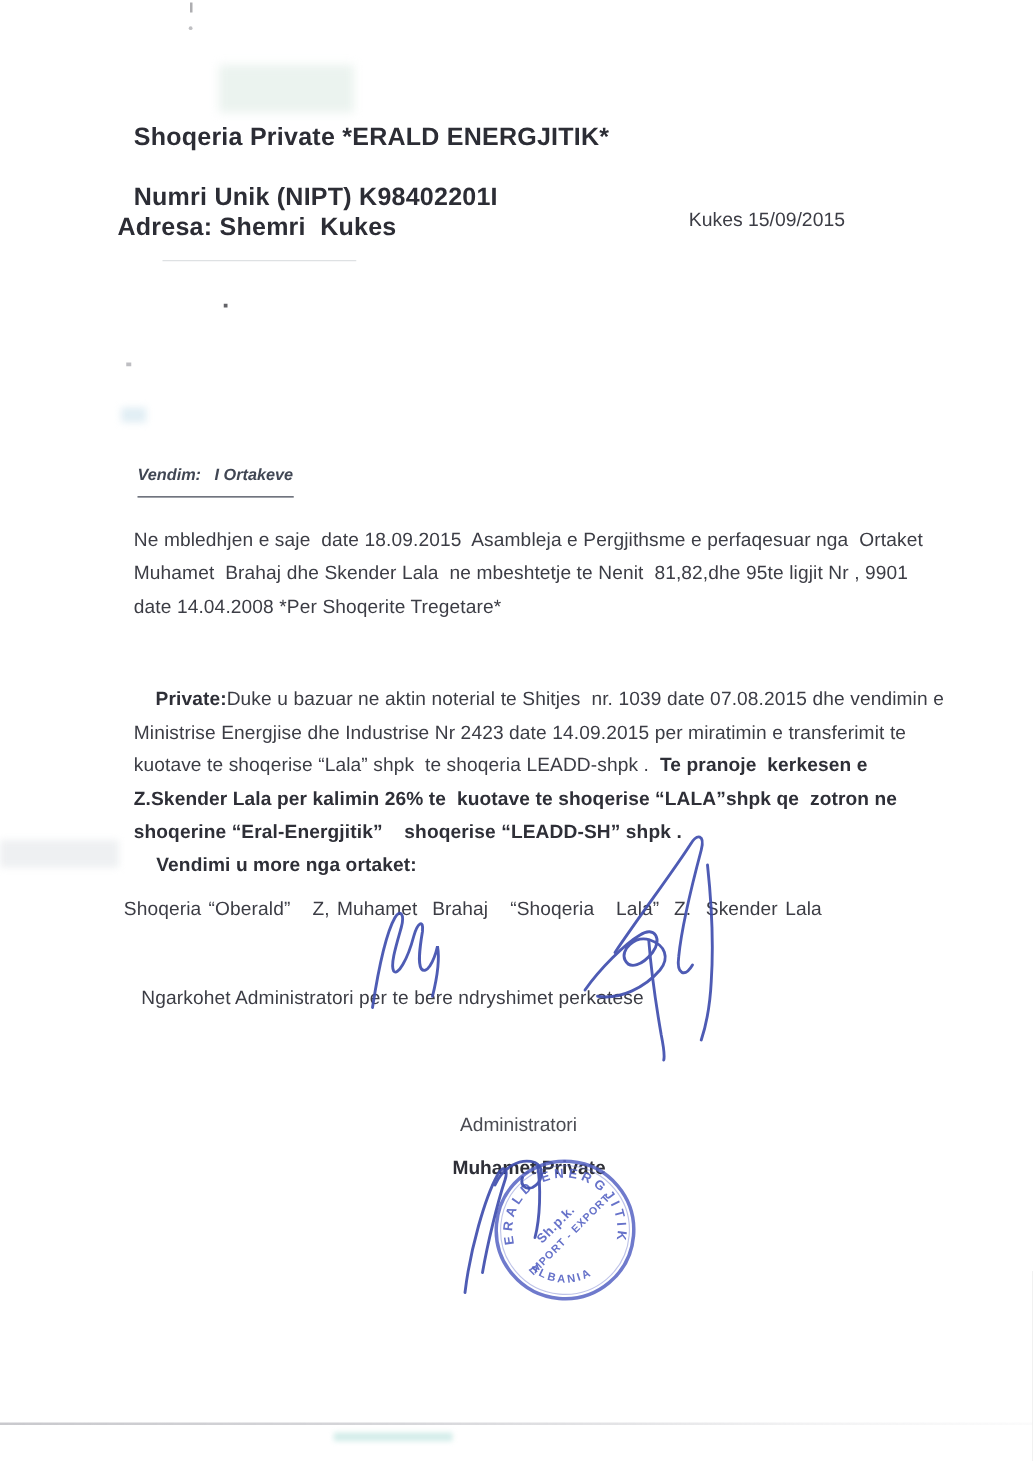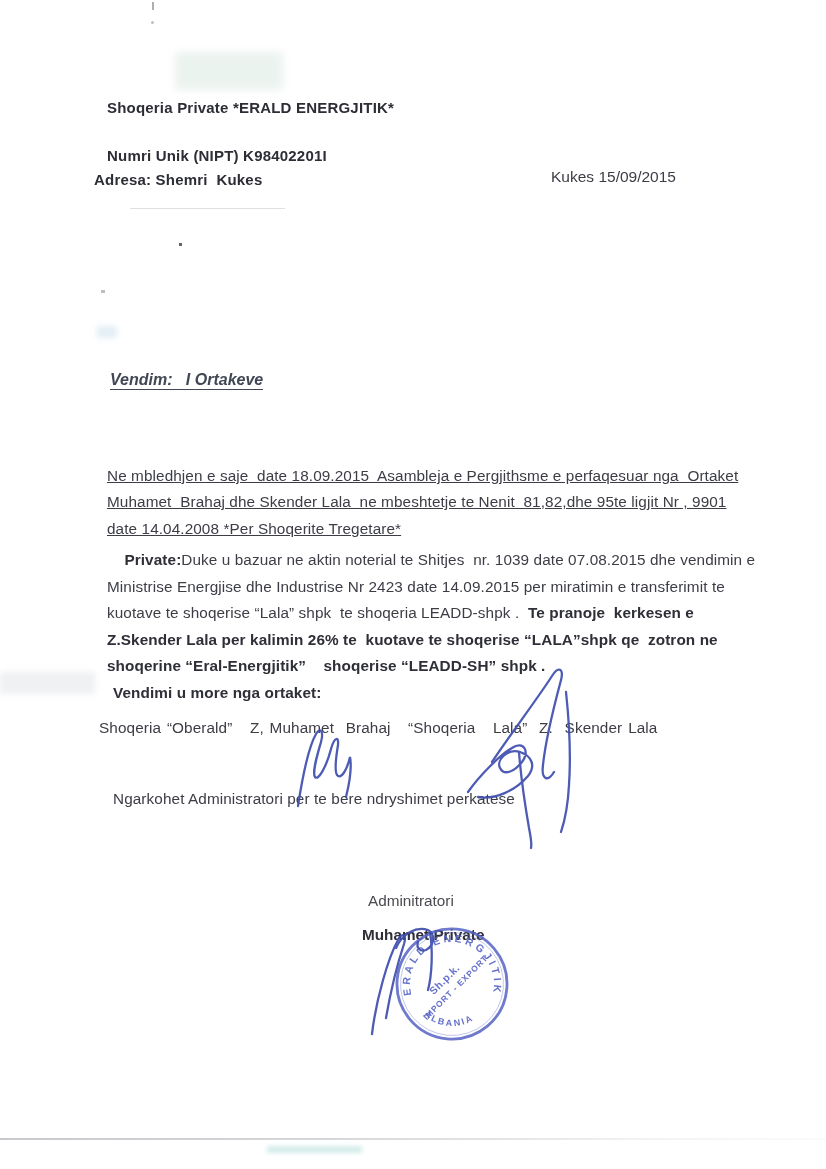--- a/index.html
+++ b/index.html
@@ -13,25 +13,25 @@
     color:#3c3d45;
   }
   .abs{position:absolute;}
   .txt{
     font-size:15.3px;
     line-height:26.4px;
     white-space:pre-wrap;
     letter-spacing:0.1px;
   }
   .bold{font-weight:bold;color:#2e2f37;}
-  .header-line{font-size:15px;font-weight:bold;color:#2c2d35;letter-spacing:0.2px;white-space:pre-wrap;}
+  .header-line{font-size:20px;font-weight:bold;color:#2c2d35;letter-spacing:0.2px;white-space:pre-wrap;}
   .doc-title{
-    font-size:16px;font-weight:bold;font-style:italic;
+    font-size:13px;font-weight:bold;font-style:italic;
     color:#414754;border-bottom:1.6px solid #414754;
-    padding-bottom:0;white-space:pre-wrap;display:inline-block;
+    padding-bottom:10px;white-space:pre-wrap;display:inline-block;
   }
   .plain{font-weight:normal;color:#3c3d45;}
   svg.ink{overflow:visible;}
   .artifact{pointer-events:none;}
 </style>
 </head>
 <body>
 
 <div class="page">
 
@@ -48,39 +48,39 @@
 
   <div class="abs header-line" style="left:107px;top:99px;">Shoqeria Private *ERALD ENERGJITIK*</div>
   <div class="abs header-line" style="left:107px;top:147px;">Numri Unik (NIPT) K98402201I</div>
   <div class="abs header-line" style="left:94px;top:171px;">Adresa: Shemri  Kukes</div>
   <div class="abs" style="left:551px;top:168px;font-size:15.5px;color:#3c3d45;">Kukes 15/09/2015</div>
 
   <div class="abs" style="left:110px;top:371px;">
     <span class="doc-title">Vendim:   I Ortakeve</span>
   </div>
 
-  <div class="abs txt" style="left:107px;top:463px;width:720px;text-decoration:underline;">Ne mbledhjen e saje  date 18.09.2015  Asambleja e Pergjithsme e perfaqesuar nga  Ortaket
+  <div class="abs txt" style="left:107px;top:420px;width:720px;">Ne mbledhjen e saje  date 18.09.2015  Asambleja e Pergjithsme e perfaqesuar nga  Ortaket
 Muhamet  Brahaj dhe Skender Lala  ne mbeshtetje te Nenit  81,82,dhe 95te ligjit Nr , 9901
 date 14.04.2008 *Per Shoqerite Tregetare*</div>
 
   <div class="abs txt" style="left:107px;top:521px;width:720px;">
     <span class="bold">Private:</span><span class="plain">Duke u bazuar ne aktin noterial te Shitjes  nr. 1039 date 07.08.2015 dhe vendimin e
 Ministrise Energjise dhe Industrise Nr 2423 date 14.09.2015 per miratimin e transferimit te
 kuotave te shoqerise “Lala” shpk  te shoqeria LEADD-shpk .  </span><span class="bold">Te pranoje  kerkesen e
 Z.Skender Lala per kalimin 26% te  kuotave te shoqerise “LALA”shpk qe  zotron ne
 shoqerine “Eral-Energjitik”    shoqerise “LEADD-SH” shpk .</span>
   </div>
 
-  <div class="abs txt bold" style="left:113px;top:680px;">Vendimi u more nga ortaket:</div>
+  <div class="abs txt bold" style="left:125px;top:680px;">Vendimi u more nga ortaket:</div>
 
   <div class="abs txt" style="left:99px;top:715px;word-spacing:1.5px;">Shoqeria “Oberald”   Z, Muhamet  Brahaj   “Shoqeria   Lala”  Z.  Skender Lala</div>
 
   <div class="abs txt" style="left:113px;top:786px;">Ngarkohet Administratori per te bere ndryshimet perkatese</div>
 
-  <div class="abs" style="left:368px;top:892px;font-size:15.3px;color:#4a4b52;">Adminitratori</div>
+  <div class="abs" style="left:368px;top:892px;font-size:15.3px;color:#4a4b52;">Administratori</div>
   <div class="abs" style="left:362px;top:926px;font-size:15.3px;font-weight:bold;color:#2e2f37;">Muhamet Private</div>
 
   <svg class="abs ink" style="left:393px;top:925px;transform:rotate(5deg);" width="118" height="118" viewBox="0 0 118 118">
     <g stroke="#5663c4" fill="none" opacity="0.85">
       <circle cx="59" cy="59" r="55" stroke-width="2.8"></circle>
       <circle cx="59" cy="59" r="51.5" stroke-width="0.9" opacity="0.45"></circle>
     </g>
     <defs>
       <path id="arcTop" d="M 20.9,76.8 A 42,42 0 1 1 97.1,76.8"></path>
       <path id="arcBottom" d="M 34.9,93.4 A 42,42 0 0 0 83.1,93.4"></path>

